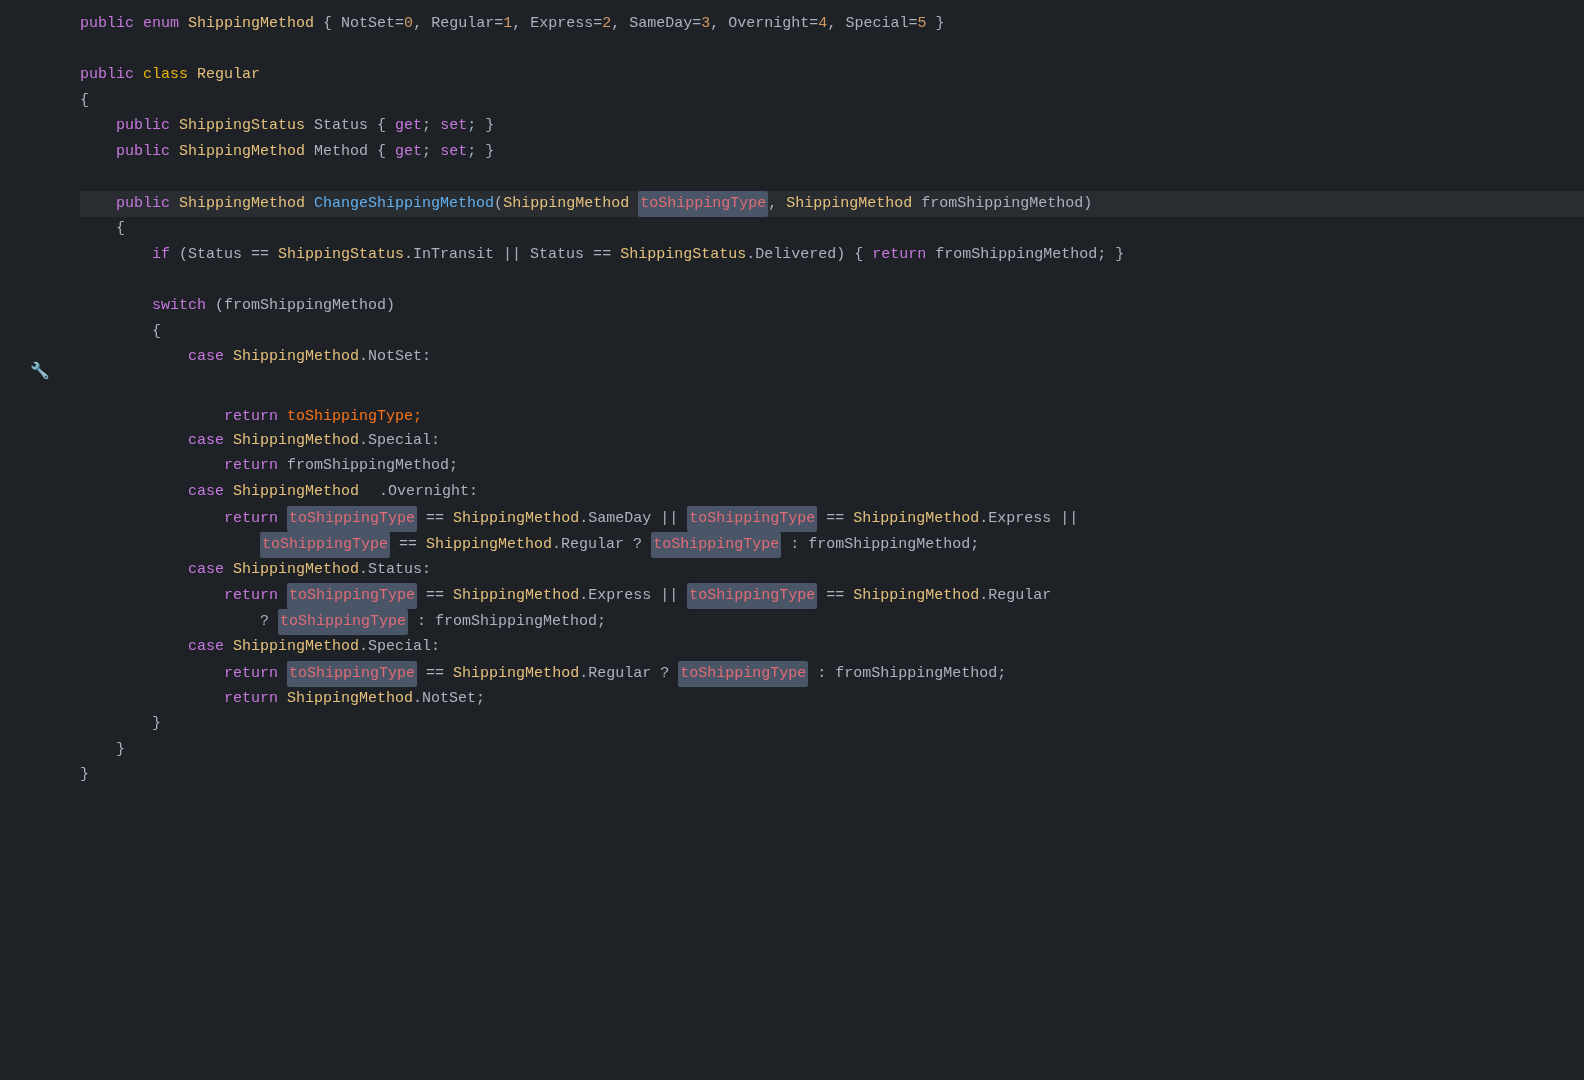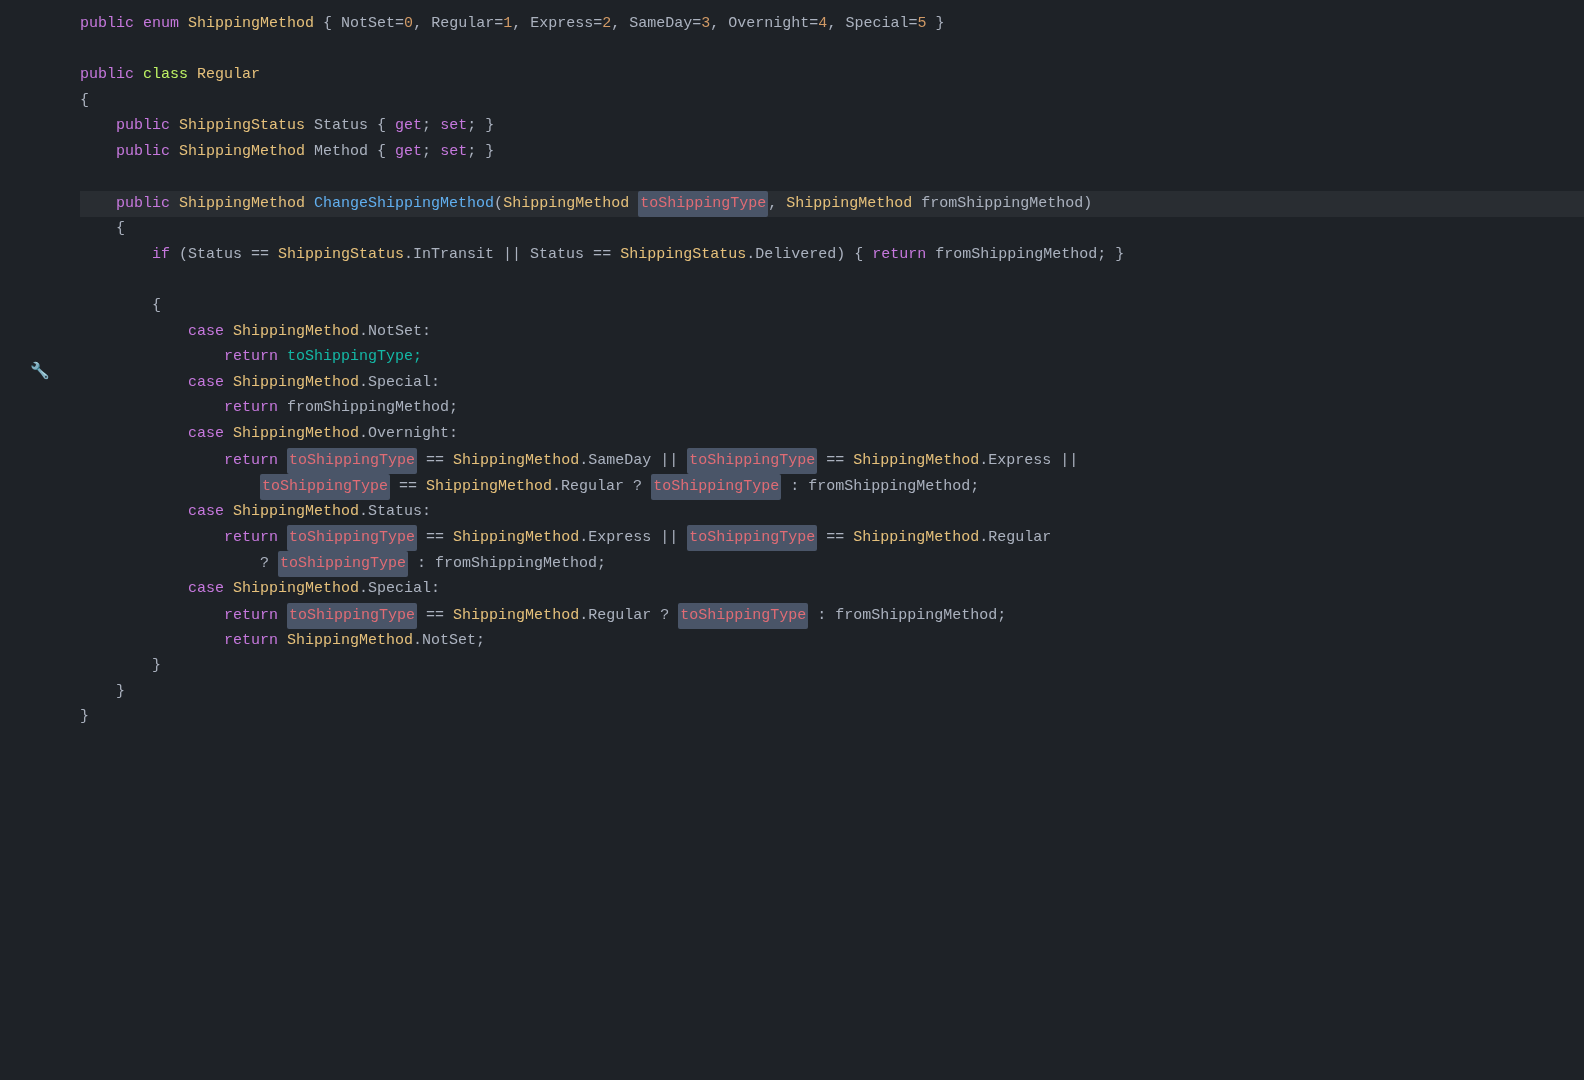--- a/index.html
+++ b/index.html
@@ -53,35 +53,36 @@
 </head>
 <body>
 
 <div class="editor">
   <div class="gutter">
     <span class="gutter-icon">🔧</span>
   </div>
   <div class="code-area" id="code-area">
       <div class="line"><span style="color: rgb(198, 120, 221);">public </span><span style="color: rgb(198, 120, 221);">enum </span><span style="color: rgb(229, 192, 123);">ShippingMethod</span><span style="color: rgb(171, 178, 191);"> { </span><span style="color: rgb(171, 178, 191);">NotSet</span><span style="color: rgb(171, 178, 191);">=</span><span style="color: rgb(209, 154, 102);">0</span><span style="color: rgb(171, 178, 191);">, </span><span style="color: rgb(171, 178, 191);">Regular</span><span style="color: rgb(171, 178, 191);">=</span><span style="color: rgb(209, 154, 102);">1</span><span style="color: rgb(171, 178, 191);">, </span><span style="color: rgb(171, 178, 191);">Express</span><span style="color: rgb(171, 178, 191);">=</span><span style="color: rgb(209, 154, 102);">2</span><span style="color: rgb(171, 178, 191);">, </span><span style="color: rgb(171, 178, 191);">SameDay</span><span style="color: rgb(171, 178, 191);">=</span><span style="color: rgb(209, 154, 102);">3</span><span style="color: rgb(171, 178, 191);">, </span><span style="color: rgb(171, 178, 191);">Overnight</span><span style="color: rgb(171, 178, 191);">=</span><span style="color: rgb(209, 154, 102);">4</span><span style="color: rgb(171, 178, 191);">, </span><span style="color: rgb(171, 178, 191);">Special</span><span style="color: rgb(171, 178, 191);">=</span><span style="color: rgb(209, 154, 102);">5</span><span style="color: rgb(171, 178, 191);"> }</span></div>
       <div class="line">&nbsp;</div>
-      <div class="line"><span style="color: rgb(198, 120, 221);">public </span><span style="color: #bef264;">class </span><span style="color: rgb(229, 192, 123);">Regular</span></div>
+      <div class="line"><span style="color: rgb(198, 120, 221);">public </span><span style="color: #eab308;">class </span><span style="color: rgb(229, 192, 123);">Regular</span></div>
       <div class="line"><span style="color: rgb(171, 178, 191);">{</span></div>
       <div class="line"><span style="color: rgb(171, 178, 191);">    </span><span style="color: rgb(198, 120, 221);">public </span><span style="color: rgb(229, 192, 123);">ShippingStatus</span><span style="color: rgb(171, 178, 191);"> Status </span><span style="color: rgb(171, 178, 191);">{ </span><span style="color: rgb(198, 120, 221);">get</span><span style="color: rgb(171, 178, 191);">; </span><span style="color: rgb(198, 120, 221);">set</span><span style="color: rgb(171, 178, 191);">; }</span></div>
       <div class="line"><span style="color: rgb(171, 178, 191);">    </span><span style="color: rgb(198, 120, 221);">public </span><span style="color: rgb(229, 192, 123);">ShippingMethod</span><span style="color: rgb(171, 178, 191);"> Method </span><span style="color: rgb(171, 178, 191);">{ </span><span style="color: rgb(198, 120, 221);">get</span><span style="color: rgb(171, 178, 191);">; </span><span style="color: rgb(198, 120, 221);">set</span><span style="color: rgb(171, 178, 191);">; }</span></div>
       <div class="line">&nbsp;</div>
       <div class="line line-highlighted"><span style="color: rgb(171, 178, 191);">    </span><span style="color: rgb(198, 120, 221);">public </span><span style="color: rgb(229, 192, 123);">ShippingMethod</span><span style="color: rgb(171, 178, 191);"> </span><span style="color: rgb(97, 175, 239);">ChangeShippingMethod</span><span style="color: rgb(171, 178, 191);">(</span><span style="color: rgb(229, 192, 123);">ShippingMethod</span><span style="color: rgb(171, 178, 191);"> </span><span style="background: rgb(74, 85, 104); border-radius: 2px; padding: 1px 2px; color: rgb(224, 108, 117);">toShippingType</span><span style="color: rgb(171, 178, 191);">, </span><span style="color: rgb(229, 192, 123);">ShippingMethod</span><span style="color: rgb(171, 178, 191);"> fromShippingMethod)</span></div>
       <div class="line"><span style="color: rgb(171, 178, 191);">    </span><span style="color: rgb(171, 178, 191);">{</span></div>
       <div class="line"><span style="color: rgb(171, 178, 191);">        </span><span style="color: rgb(198, 120, 221);">if</span><span style="color: rgb(171, 178, 191);"> (Status == </span><span style="color: rgb(229, 192, 123);">ShippingStatus</span><span style="color: rgb(171, 178, 191);">.InTransit || Status == </span><span style="color: rgb(229, 192, 123);">ShippingStatus</span><span style="color: rgb(171, 178, 191);">.Delivered) { </span><span style="color: rgb(198, 120, 221);">return</span><span style="color: rgb(171, 178, 191);"> fromShippingMethod; }</span></div>
       <div class="line">&nbsp;</div>
+      <div class="line"><span style="color: rgb(171, 178, 191);">        </span><span style="color: rgb(198, 120, 221);">switch</span><span style="color: rgb(171, 178, 191);"> (fromShippingMethod)</span></div>
       <div class="line"><span style="color: rgb(171, 178, 191);">        </span><span style="color: rgb(171, 178, 191);">{</span></div>
       <div class="line"><span style="color: rgb(171, 178, 191);">            </span><span style="color: rgb(198, 120, 221);">case </span><span style="color: rgb(229, 192, 123);">ShippingMethod</span><span style="color: rgb(171, 178, 191);">.NotSet:</span></div>
-      <div class="line"><span style="color: rgb(171, 178, 191);">                </span><span style="color: rgb(198, 120, 221);">return</span><span style="color: #14b8a6;"> toShippingType;</span></div>
+      <div class="line"><span style="color: rgb(171, 178, 191);">                </span><span style="color: rgb(198, 120, 221);">return</span><span style="color: #f97316; margin-top: 34px;"> toShippingType;</span></div>
       <div class="line"><span style="color: rgb(171, 178, 191);">            </span><span style="color: rgb(198, 120, 221);">case </span><span style="color: rgb(229, 192, 123);">ShippingMethod</span><span style="color: rgb(171, 178, 191);">.Special:</span></div>
       <div class="line"><span style="color: rgb(171, 178, 191);">                </span><span style="color: rgb(198, 120, 221);">return</span><span style="color: rgb(171, 178, 191);"> fromShippingMethod;</span></div>
-      <div class="line"><span style="color: rgb(171, 178, 191);">            </span><span style="color: rgb(198, 120, 221);">case </span><span style="color: rgb(229, 192, 123);">ShippingMethod</span><span style="color: rgb(171, 178, 191);">.Overnight:</span></div>
+      <div class="line"><span style="color: rgb(171, 178, 191);">            </span><span style="color: rgb(198, 120, 221);">case </span><span style="color: rgb(229, 192, 123);">ShippingMethod</span><span style="color: rgb(171, 178, 191); margin-left: 20px;">.Overnight:</span></div>
       <div class="line"><span style="color: rgb(171, 178, 191);">                </span><span style="color: rgb(198, 120, 221);">return</span><span style="color: rgb(171, 178, 191);"> </span><span style="background: rgb(74, 85, 104); border-radius: 2px; padding: 1px 2px; color: rgb(224, 108, 117);">toShippingType</span><span style="color: rgb(171, 178, 191);"> == </span><span style="color: rgb(229, 192, 123);">ShippingMethod</span><span style="color: rgb(171, 178, 191);">.SameDay || </span><span style="background: rgb(74, 85, 104); border-radius: 2px; padding: 1px 2px; color: rgb(224, 108, 117);">toShippingType</span><span style="color: rgb(171, 178, 191);"> == </span><span style="color: rgb(229, 192, 123);">ShippingMethod</span><span style="color: rgb(171, 178, 191);">.Express ||</span></div>
       <div class="line"><span style="color: rgb(171, 178, 191);">                    </span><span style="background: rgb(74, 85, 104); border-radius: 2px; padding: 1px 2px; color: rgb(224, 108, 117);">toShippingType</span><span style="color: rgb(171, 178, 191);"> == </span><span style="color: rgb(229, 192, 123);">ShippingMethod</span><span style="color: rgb(171, 178, 191);">.Regular ? </span><span style="background: rgb(74, 85, 104); border-radius: 2px; padding: 1px 2px; color: rgb(224, 108, 117);">toShippingType</span><span style="color: rgb(171, 178, 191);"> : fromShippingMethod;</span></div>
       <div class="line"><span style="color: rgb(171, 178, 191);">            </span><span style="color: rgb(198, 120, 221);">case </span><span style="color: rgb(229, 192, 123);">ShippingMethod</span><span style="color: rgb(171, 178, 191);">.Status:</span></div>
       <div class="line"><span style="color: rgb(171, 178, 191);">                </span><span style="color: rgb(198, 120, 221);">return</span><span style="color: rgb(171, 178, 191);"> </span><span style="background: rgb(74, 85, 104); border-radius: 2px; padding: 1px 2px; color: rgb(224, 108, 117);">toShippingType</span><span style="color: rgb(171, 178, 191);"> == </span><span style="color: rgb(229, 192, 123);">ShippingMethod</span><span style="color: rgb(171, 178, 191);">.Express || </span><span style="background: rgb(74, 85, 104); border-radius: 2px; padding: 1px 2px; color: rgb(224, 108, 117);">toShippingType</span><span style="color: rgb(171, 178, 191);"> == </span><span style="color: rgb(229, 192, 123);">ShippingMethod</span><span style="color: rgb(171, 178, 191);">.Regular</span></div>
       <div class="line"><span style="color: rgb(171, 178, 191);">                    </span><span style="color: rgb(171, 178, 191);">? </span><span style="background: rgb(74, 85, 104); border-radius: 2px; padding: 1px 2px; color: rgb(224, 108, 117);">toShippingType</span><span style="color: rgb(171, 178, 191);"> : fromShippingMethod;</span></div>
       <div class="line"><span style="color: rgb(171, 178, 191);">            </span><span style="color: rgb(198, 120, 221);">case </span><span style="color: rgb(229, 192, 123);">ShippingMethod</span><span style="color: rgb(171, 178, 191);">.Special:</span></div>
       <div class="line"><span style="color: rgb(171, 178, 191);">                </span><span style="color: rgb(198, 120, 221);">return</span><span style="color: rgb(171, 178, 191);"> </span><span style="background: rgb(74, 85, 104); border-radius: 2px; padding: 1px 2px; color: rgb(224, 108, 117);">toShippingType</span><span style="color: rgb(171, 178, 191);"> == </span><span style="color: rgb(229, 192, 123);">ShippingMethod</span><span style="color: rgb(171, 178, 191);">.Regular ? </span><span style="background: rgb(74, 85, 104); border-radius: 2px; padding: 1px 2px; color: rgb(224, 108, 117);">toShippingType</span><span style="color: rgb(171, 178, 191);"> : fromShippingMethod;</span></div>
       <div class="line"><span style="color: rgb(171, 178, 191);">                </span><span style="color: rgb(198, 120, 221);">return</span><span style="color: rgb(171, 178, 191);"> </span><span style="color: rgb(229, 192, 123);">ShippingMethod</span><span style="color: rgb(171, 178, 191);">.NotSet;</span></div>
       <div class="line"><span style="color: rgb(171, 178, 191);">        </span><span style="color: rgb(171, 178, 191);">}</span></div>
       <div class="line"><span style="color: rgb(171, 178, 191);">    </span><span style="color: rgb(171, 178, 191);">}</span></div>

